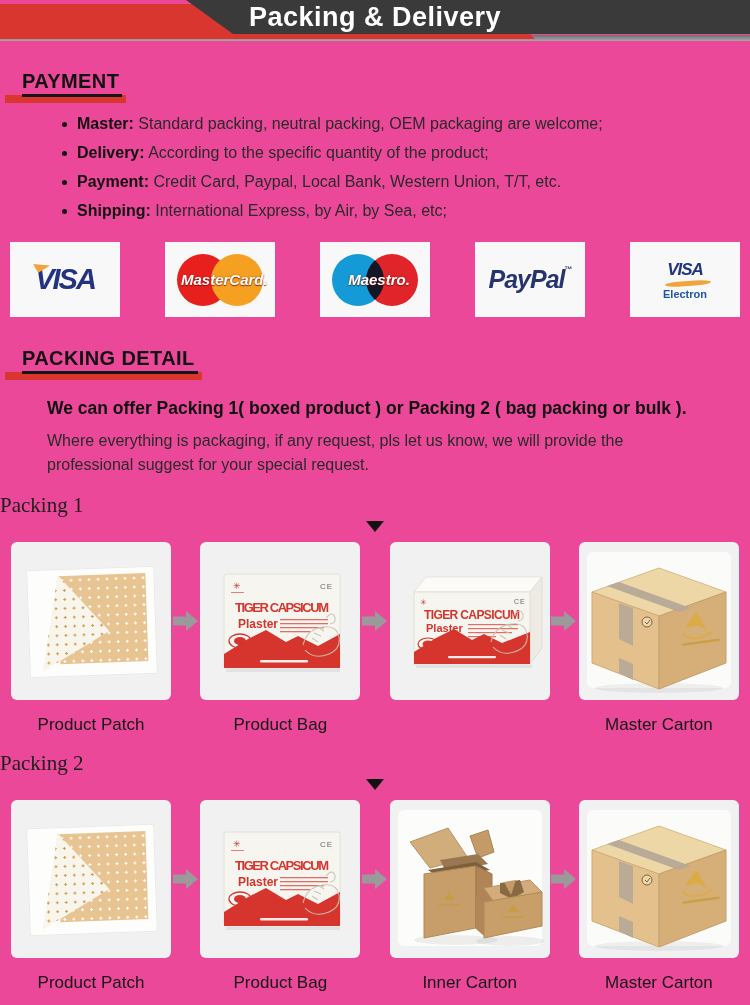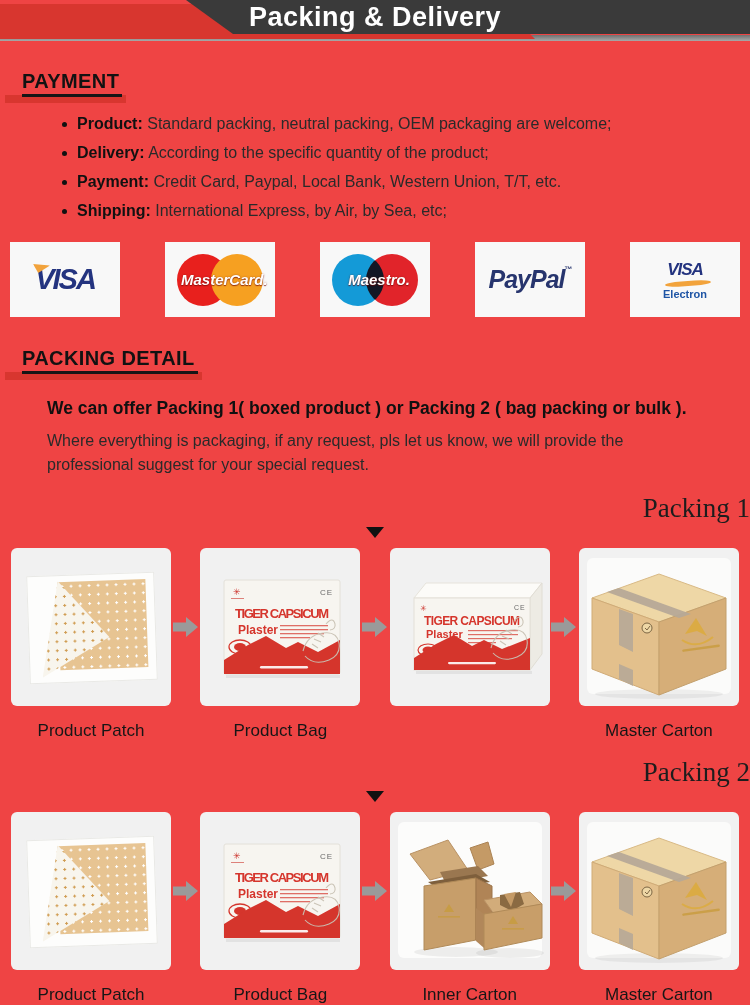--- a/index.html
+++ b/index.html
@@ -1,16 +1,16 @@
 <!DOCTYPE html>
 <html><head>
 <meta charset="utf-8">
 <style>
   html,body{margin:0;padding:0;background:#fff;}
-  .page{position:relative;width:750px;height:1005px;background:#ef4444;overflow:hidden;
+  .page{position:relative;width:750px;height:1005px;background:#ec4899;overflow:hidden;
         font-family:"Liberation Sans",sans-serif;color:#1c1c1c;}
 
   
   .banner{position:relative;height:42px;}
   .banner-shadow{position:absolute;top:35px;left:0;width:750px;height:6px;
                  background:linear-gradient(#6f6f6f,#a8a8a8);}
   .banner-red{position:absolute;top:4px;left:0;width:535px;height:35px;background:#d8362f;
               clip-path:polygon(0 0,500px 0,535px 100%,0 100%);}
   .banner-dark{position:absolute;top:0;left:0;width:750px;height:34px;background:#3a3a3a;
                clip-path:polygon(186px 0,100% 0,100% 100%,233px 100%);}
@@ -59,22 +59,22 @@
   .ve-visa{font-style:italic;font-weight:900;font-size:17px;color:#23337f;letter-spacing:-1px;}
   .ve-swoosh{width:46px;height:5px;background:#f2a33c;border-radius:50%/70%;
              transform:rotate(-4deg);margin:1px 0 2px 6px;}
   .ve-sub{font-weight:800;font-size:11px;color:#1f55a5;}
 
   
   .offer{margin:24px 0 0 47px;font-size:17.5px;font-weight:bold;color:#101010;}
   .note{margin:10px 47px 0 47px;width:662px;font-size:16px;line-height:1.5;color:#2a2a2a;}
 
   
-  .pk-title{margin:16px 0 0 0;text-align:right;font-family:"Liberation Serif",serif;
-            font-size:27px;color:#1d1d1d;}
+  .pk-title{margin:16px 0 0 0;text-align:left;font-family:"Liberation Serif",serif;
+            font-size:21px;color:#1d1d1d;}
   .tri-down{width:0;height:0;border-left:9px solid transparent;border-right:9px solid transparent;
             border-top:11px solid #111;margin:3px auto 0;}
   .pack-row{display:flex;align-items:flex-start;justify-content:space-between;
             padding:0 11px;margin-top:10px;}
   .step{width:160px;}
   .pcard{width:160px;height:158px;background:#f1f1f1;border-radius:6px;position:relative;overflow:hidden;}
   .step-label{margin-top:15px;text-align:center;font-size:17px;color:#161616;}
   .flow-arrow{margin-top:66px;flex:0 0 auto;}
 
   
@@ -101,21 +101,21 @@
     <div class="banner-title">Packing &amp; Delivery</div>
   </div>
 
   
   <div class="sec-head head-payment">
     <h2>PAYMENT</h2>
     <div class="red-bar"></div>
   </div>
 
   <ul class="bullets">
-    <li><b>Product:</b><span> Standard packing, neutral packing, OEM packaging are welcome;</span></li>
+    <li><b>Master:</b><span> Standard packing, neutral packing, OEM packaging are welcome;</span></li>
     <li><b>Delivery:</b><span> According to the specific quantity of the product;</span></li>
     <li><b>Payment:</b><span> Credit Card, Paypal, Local Bank, Western Union, T/T, etc.</span></li>
     <li><b>Shipping:</b><span> International Express, by Air, by Sea, etc;</span></li>
   </ul>
 
   
   <div class="logo-row">
     <div class="logo-card">
       <span class="visa-word">VISA</span>
       <span class="visa-flick"></span>

